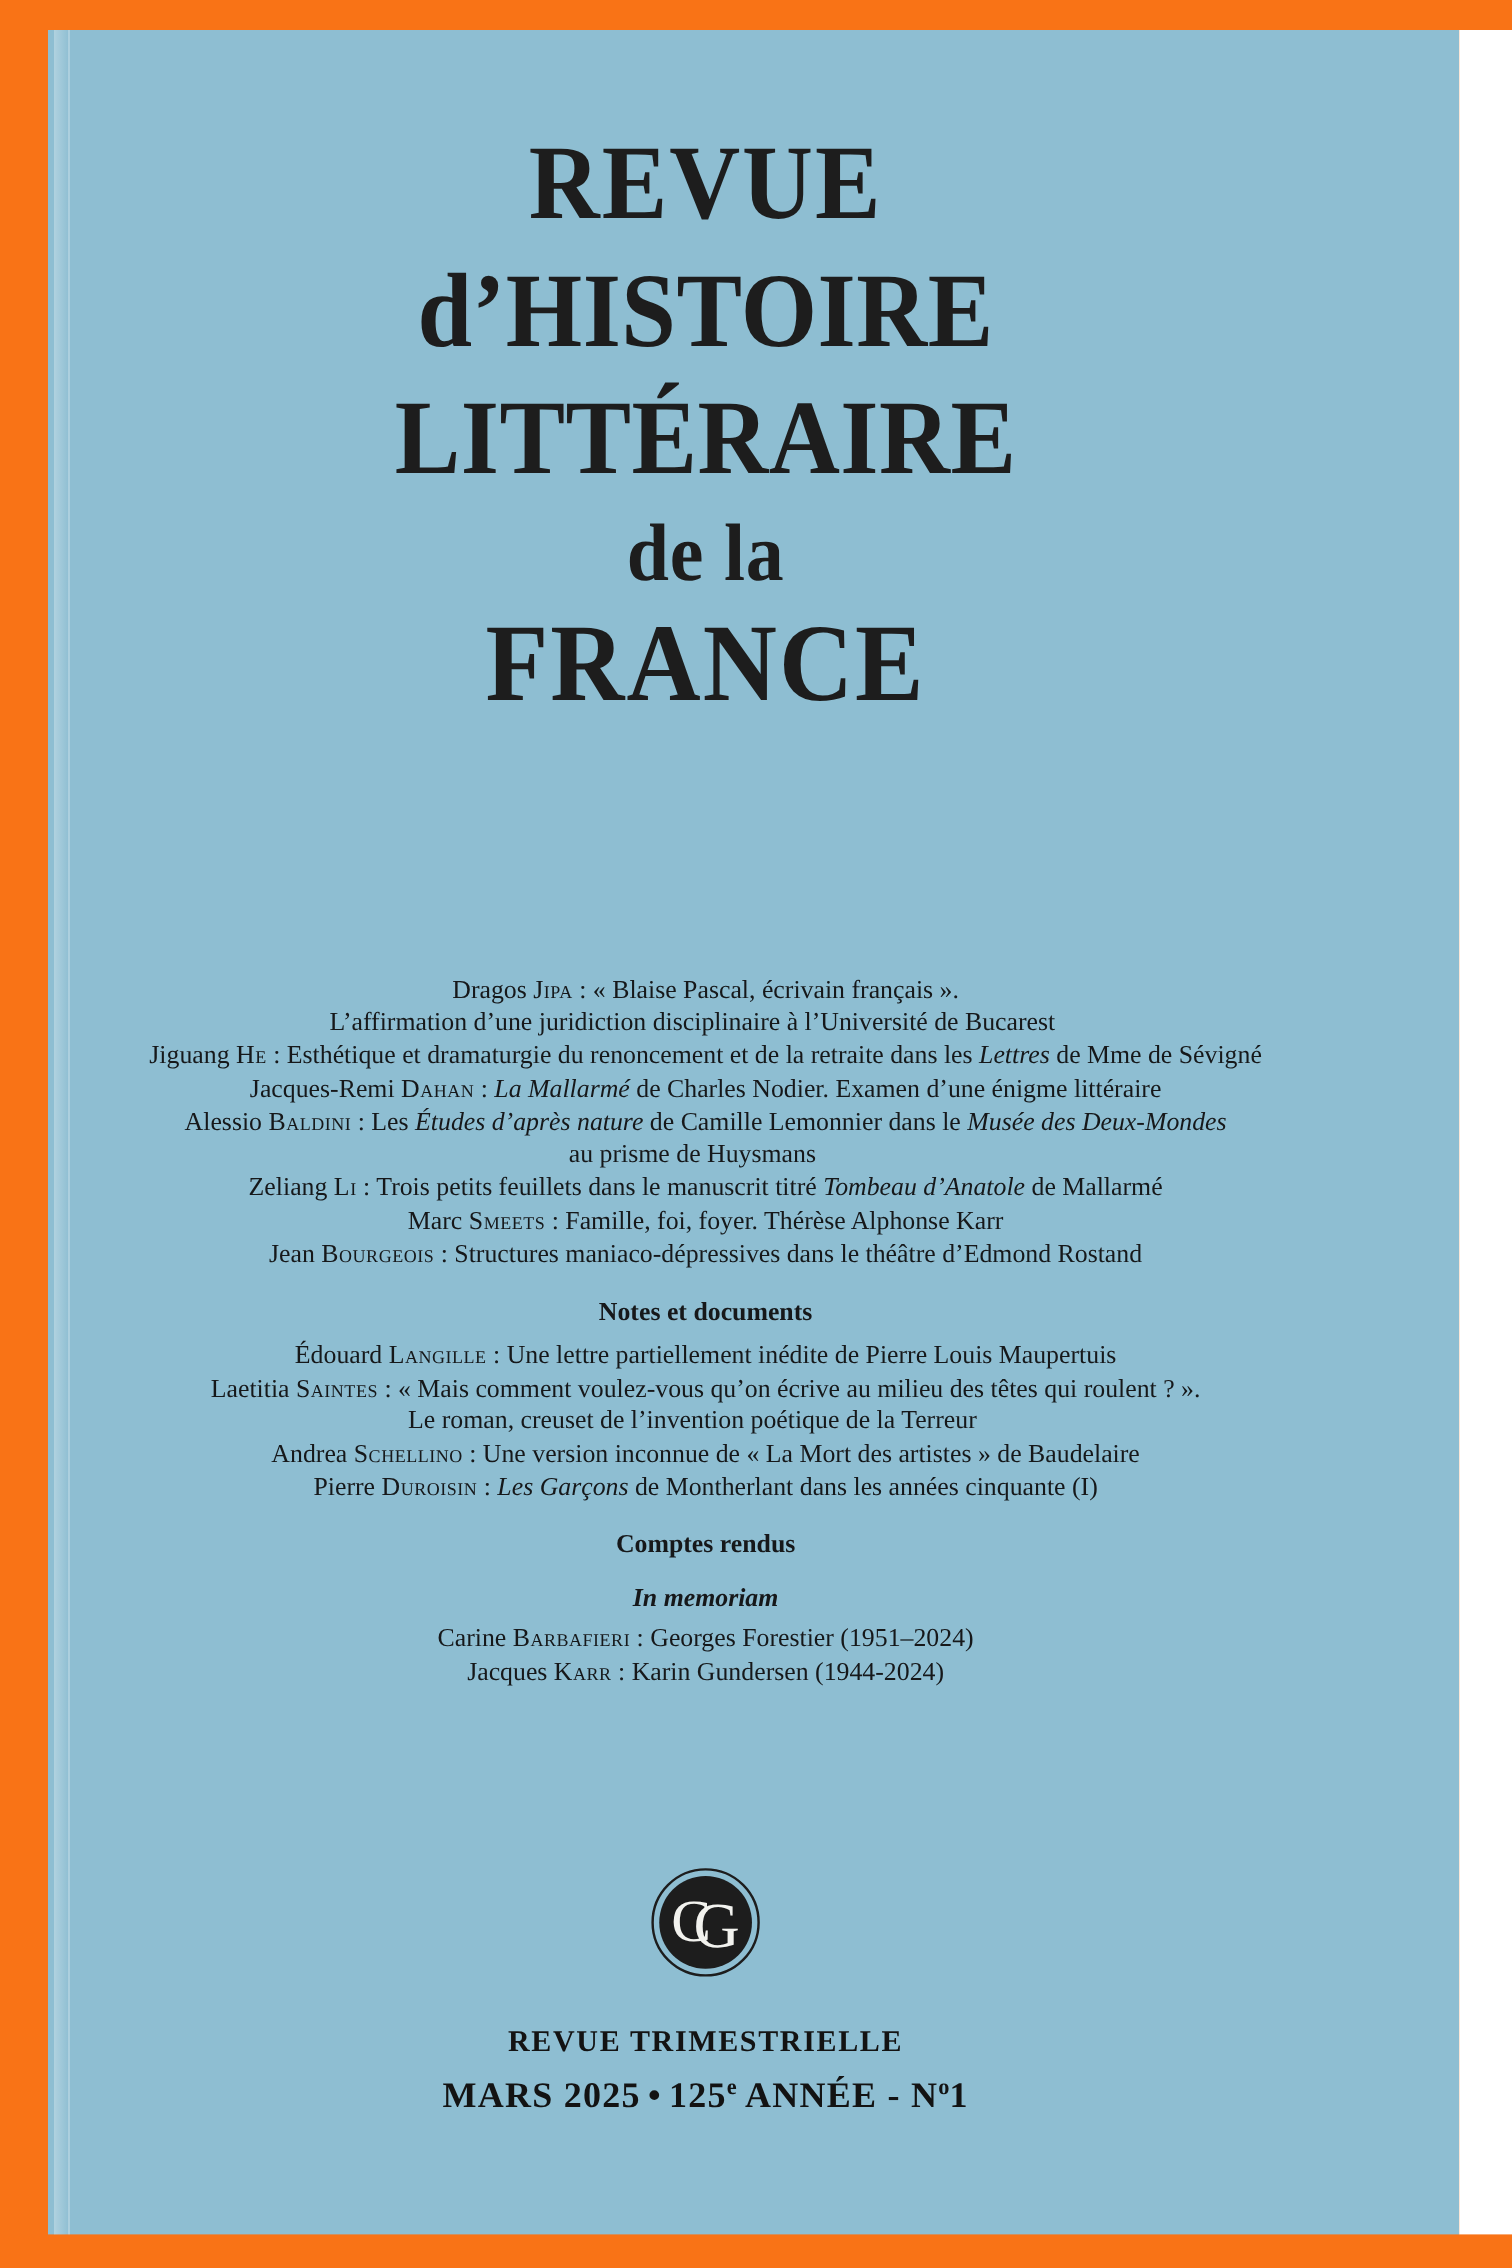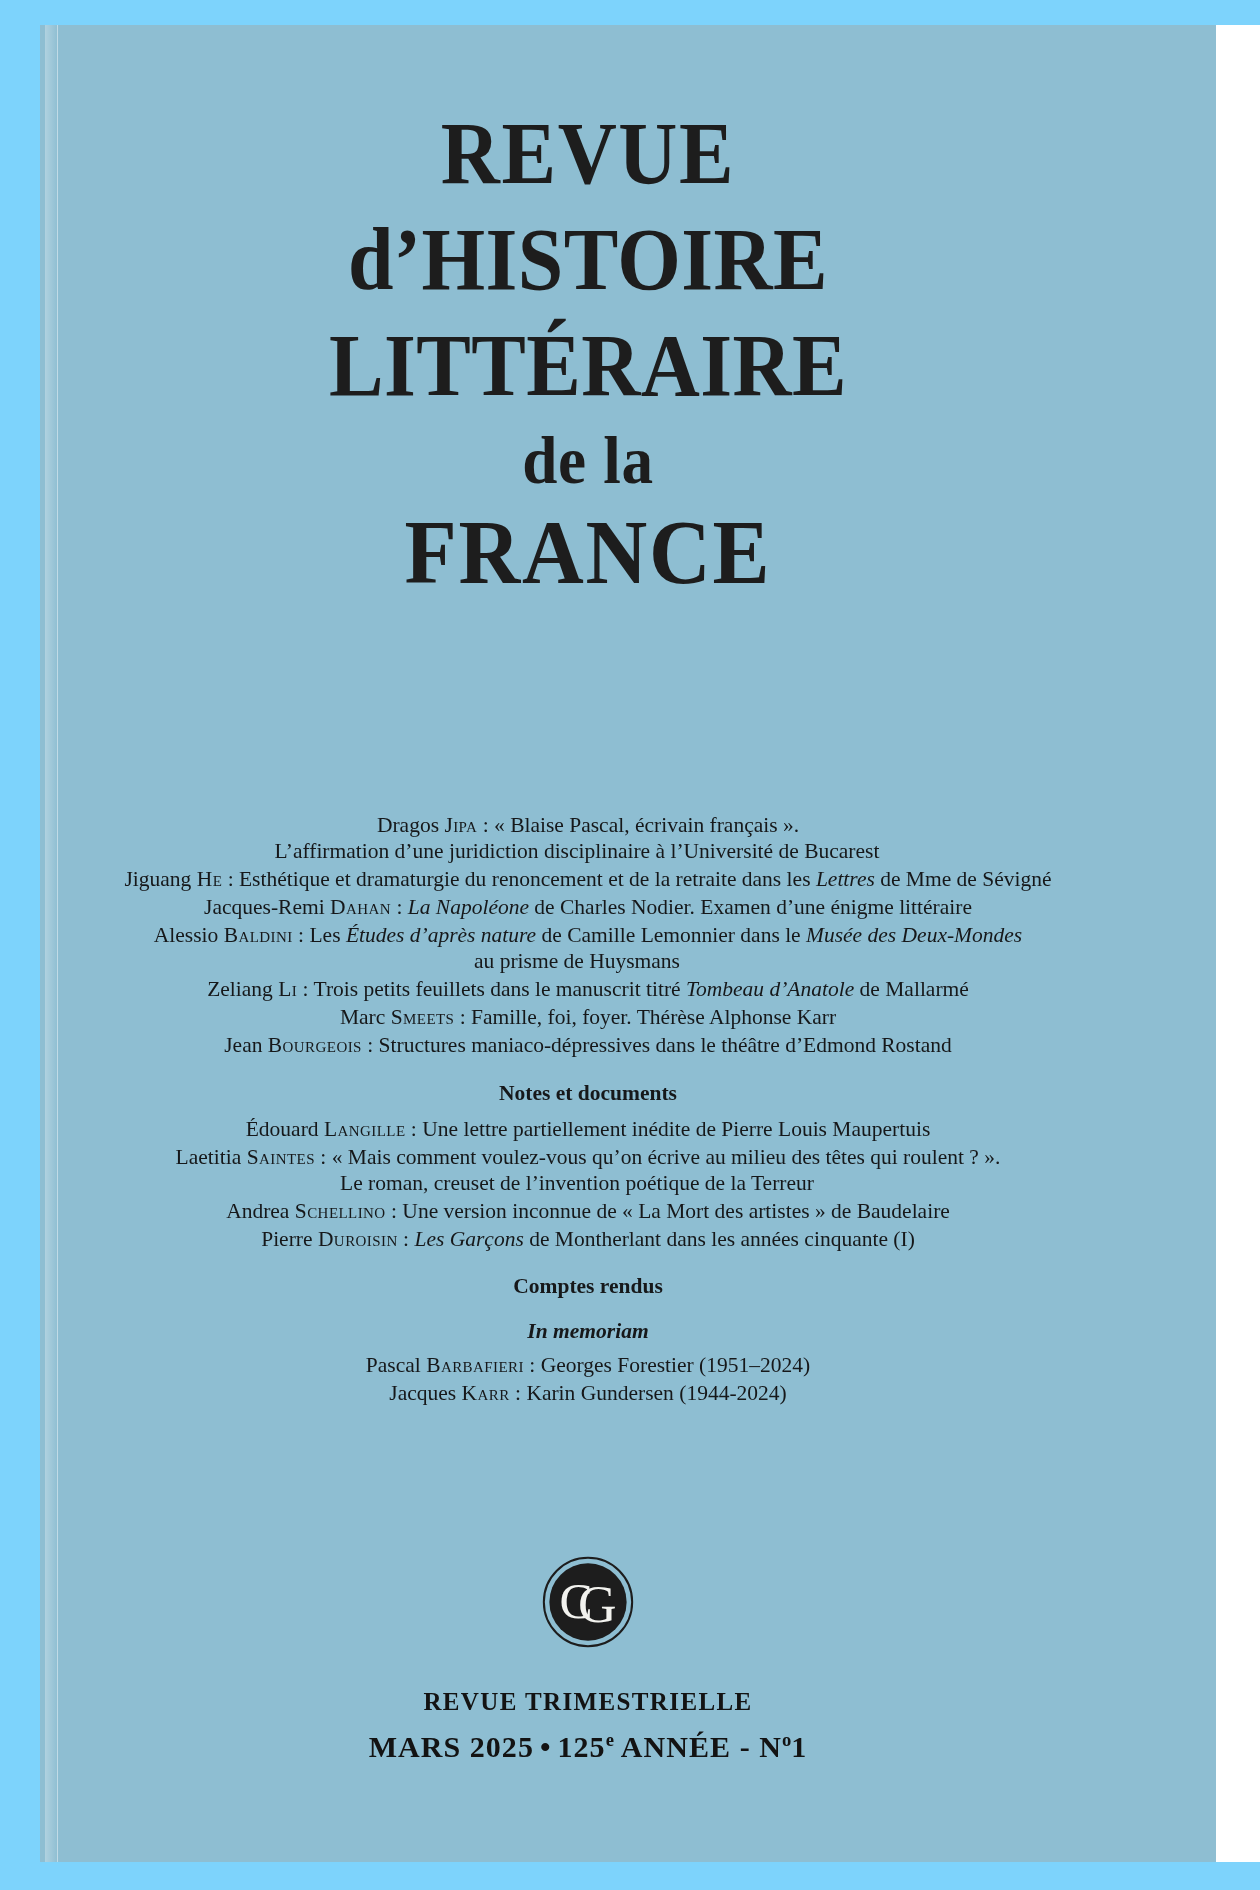--- a/index.html
+++ b/index.html
@@ -13,21 +13,21 @@
     font-family: "Liberation Serif", "DejaVu Serif", serif;
     overflow: hidden;
   }
 
   
   #cover-page {
     position: absolute;
     left: 0; top: 0;
     width: 1260px;
     height: 1890px;
-    background: #7dd3fc;
+    background: #f97316;
   }
   #cover-body {
     position: absolute;
     left: 40px;
     top: 25px;
     width: 1176px;
     height: 1837px;
     background: #8ebed2;
     box-sizing: border-box;
   }
@@ -175,21 +175,21 @@
     <span class="mast-line" id="mast-france">FRANCE</span>
   </div>
 
   <div id="toc">
 
     <p class="toc-entry"><span>Dragos </span><span class="sc">Jipa</span><span> : </span><span>« Blaise Pascal, écrivain français ».</span></p>
     <p class="toc-entry cont"><span>L’affirmation d’une juridiction disciplinaire à l’Université de Bucarest</span></p>
 
     <p class="toc-entry"><span>Jiguang </span><span class="sc">He</span><span> : </span><span>Esthétique et dramaturgie du renoncement et de la retraite dans les </span><span class="it">Lettres</span><span> de Mme de Sévigné</span></p>
 
-    <p class="toc-entry"><span>Jacques-Remi </span><span class="sc">Dahan</span><span> : </span><span class="it">La Napoléone</span><span> de Charles Nodier. Examen d’une énigme littéraire</span></p>
+    <p class="toc-entry"><span>Jacques-Remi </span><span class="sc">Dahan</span><span> : </span><span class="it">La Mallarmé</span><span> de Charles Nodier. Examen d’une énigme littéraire</span></p>
 
     <p class="toc-entry"><span>Alessio </span><span class="sc">Baldini</span><span> : </span><span>Les </span><span class="it">Études d’après nature</span><span> de Camille Lemonnier dans le </span><span class="it">Musée des Deux-Mondes</span></p>
     <p class="toc-entry cont"><span>au prisme de Huysmans</span></p>
 
     <p class="toc-entry"><span>Zeliang </span><span class="sc">Li</span><span> : </span><span>Trois petits feuillets dans le manuscrit titré </span><span class="it">Tombeau d’Anatole</span><span> de Mallarmé</span></p>
 
     <p class="toc-entry"><span>Marc </span><span class="sc">Smeets</span><span> : </span><span>Famille, foi, foyer. Thérèse Alphonse Karr</span></p>
 
     <p class="toc-entry"><span>Jean </span><span class="sc">Bourgeois</span><span> : </span><span>Structures maniaco-dépressives dans le théâtre d’Edmond Rostand</span></p>
 
@@ -201,21 +201,21 @@
     <p class="toc-entry cont"><span>Le roman, creuset de l’invention poétique de la Terreur</span></p>
 
     <p class="toc-entry"><span>Andrea </span><span class="sc">Schellino</span><span> : </span><span>Une version inconnue de « La Mort des artistes » de Baudelaire</span></p>
 
     <p class="toc-entry"><span>Pierre </span><span class="sc">Duroisin</span><span> : </span><span class="it">Les Garçons</span><span> de Montherlant dans les années cinquante (I)</span></p>
 
     <p class="toc-section tight">Comptes rendus</p>
 
     <p class="toc-subsection">In memoriam</p>
 
-    <p class="toc-entry"><span>Pascal </span><span class="sc">Barbafieri</span><span> : </span><span>Georges Forestier (1951–2024)</span></p>
+    <p class="toc-entry"><span>Carine </span><span class="sc">Barbafieri</span><span> : </span><span>Georges Forestier (1951–2024)</span></p>
 
     <p class="toc-entry"><span>Jacques </span><span class="sc">Karr</span><span> : </span><span>Karin Gundersen (1944-2024)</span></p>
 
   </div>
 
   <div id="logo-wrap">
     <svg id="publisher-logo" viewBox="0 0 100 100">
       <circle cx="50" cy="50" r="48" fill="none" stroke="#1d1d1d" stroke-width="2.2"></circle>
       <circle cx="50" cy="50" r="42" fill="#1d1d1d"></circle>
       <text x="37" y="67" font-family="Liberation Serif, DejaVu Serif, serif" font-size="54" font-weight="400" fill="#f2f2ee" text-anchor="middle">C</text>

